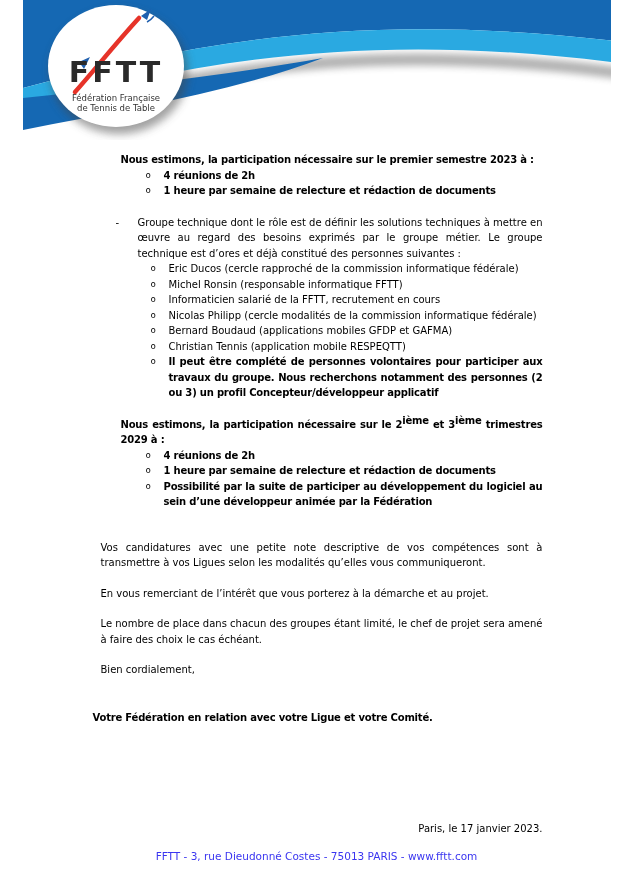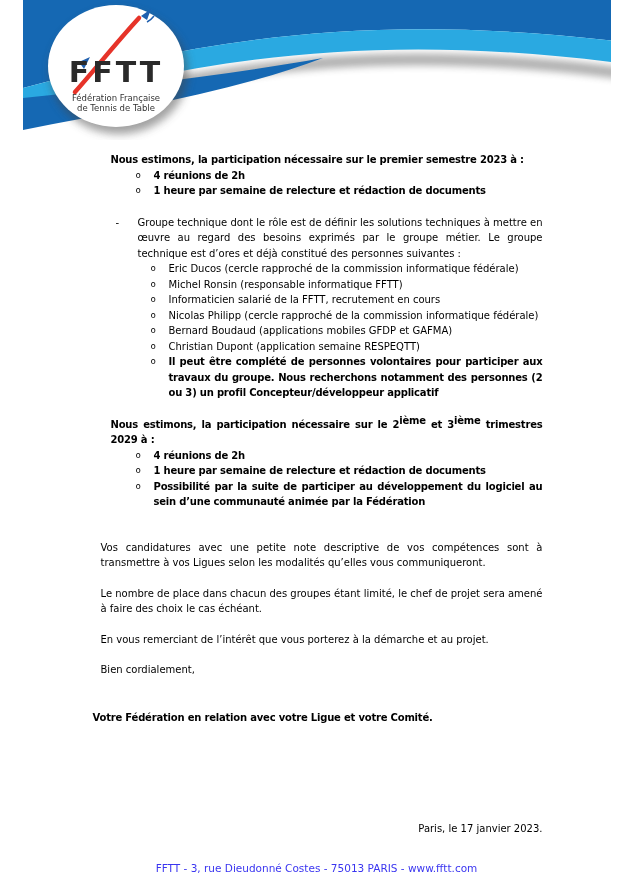--- a/index.html
+++ b/index.html
@@ -11,21 +11,21 @@
     font-family:"DejaVu Sans","Liberation Sans",sans-serif;
     font-size:10px;line-height:15.5px;color:#000;
     display:flex;flex-direction:column;
     overflow:hidden;
   }
   
   .hdr{position:relative;height:140px;flex:none;}
   .hdr svg{display:block;}
   
   .content{flex:none;padding:12px 68px 0 70px;}
-  .estimate{margin-left:18px;}
+  .estimate{margin-left:28px;}
   .estimate .h{font-weight:bold;letter-spacing:-0.2px;}
   .h-nowrap{white-space:nowrap;}
   .h-just{text-align:justify;}
   .brow{display:flex;}
   .brow .mk{
     flex:none;width:18px;margin-left:25px;
     font-family:"DejaVu Sans Mono","Liberation Mono",monospace;
     font-size:9px;
   }
   .brow .tx{flex:1;}
@@ -39,21 +39,21 @@
   .vol .tx{text-align:justify;}
   .para{max-width:470px;text-align:justify;margin:0 0 15px 8px;}
   .para.single{text-align:left;}
   .sig{font-weight:bold;letter-spacing:-0.2px;margin-top:32px;}
   .dateline{margin-top:96px;text-align:right;padding-right:0;}
   sup{font-size:10px;vertical-align:super;line-height:0;}
   
   .footer{
     margin-top:auto;flex:none;
     text-align:center;
-    padding-bottom:12px;
+    padding-bottom:24px;
     color:#3a35f0;
     font-size:10.5px;
   }
 </style>
 </head>
 <body>
 
 <div class="page">
 
   <div class="hdr">
@@ -122,29 +122,29 @@
       <div class="brow">
         <span class="mk">o</span>
         <span class="tx">Michel Ronsin (responsable informatique FFTT)</span>
       </div>
       <div class="brow">
         <span class="mk">o</span>
         <span class="tx">Informaticien salarié de la FFTT, recrutement en cours</span>
       </div>
       <div class="brow">
         <span class="mk">o</span>
-        <span class="tx">Nicolas Philipp (cercle rapproché de la commission informatique fédérale)</span>
+        <span class="tx">Nicolas Philipp (cercle modalités de la commission informatique fédérale)</span>
       </div>
       <div class="brow">
         <span class="mk">o</span>
         <span class="tx">Bernard Boudaud (applications mobiles GFDP et GAFMA)</span>
       </div>
       <div class="brow">
         <span class="mk">o</span>
-        <span class="tx">Christian Dupont (application semaine RESPEQTT)</span>
+        <span class="tx">Christian Tennis (application mobile RESPEQTT)</span>
       </div>
       <div class="brow bold vol">
         <span class="mk">o</span>
         <span class="tx">Il peut être complété de personnes volontaires pour participer aux travaux du groupe. Nous recherchons notamment des personnes (2 ou 3) un profil Concepteur/développeur applicatif</span>
       </div>
     </div>
 
     <div class="gap16"></div>
 
     <div class="estimate">
@@ -152,29 +152,29 @@
       <div class="brow bold">
         <span class="mk">o</span>
         <span class="tx">4 réunions de 2h</span>
       </div>
       <div class="brow bold">
         <span class="mk">o</span>
         <span class="tx">1 heure par semaine de relecture et rédaction de documents</span>
       </div>
       <div class="brow bold">
         <span class="mk">o</span>
-        <span class="tx vol" style="text-align:justify;">Possibilité par la suite de participer au développement du logiciel au sein d’une communauté animée par la Fédération</span>
+        <span class="tx vol" style="text-align:justify;">Possibilité par la suite de participer au développement du logiciel au sein d’une développeur animée par la Fédération</span>
       </div>
     </div>
 
     <div class="gap30"></div>
 
     <p class="para">Vos candidatures avec une petite note descriptive de vos compétences sont à transmettre à vos Ligues selon les modalités qu’elles vous communiqueront.</p>
+    <p class="para single">En vous remerciant de l’intérêt que vous porterez à la démarche et au projet.</p>
     <p class="para">Le nombre de place dans chacun des groupes étant limité, le chef de projet sera amené à faire des choix le cas échéant.</p>
-    <p class="para single">En vous remerciant de l’intérêt que vous porterez à la démarche et au projet.</p>
     <p class="para single">Bien cordialement,</p>
 
     <div class="sig">Votre Fédération en relation avec votre Ligue et votre Comité.</div>
 
     <div class="dateline">Paris, le 17 janvier 2023.</div>
   </div>
 
   <div class="footer">FFTT - 3, rue Dieudonné Costes - 75013 PARIS - www.fftt.com</div>
 
 </div>

